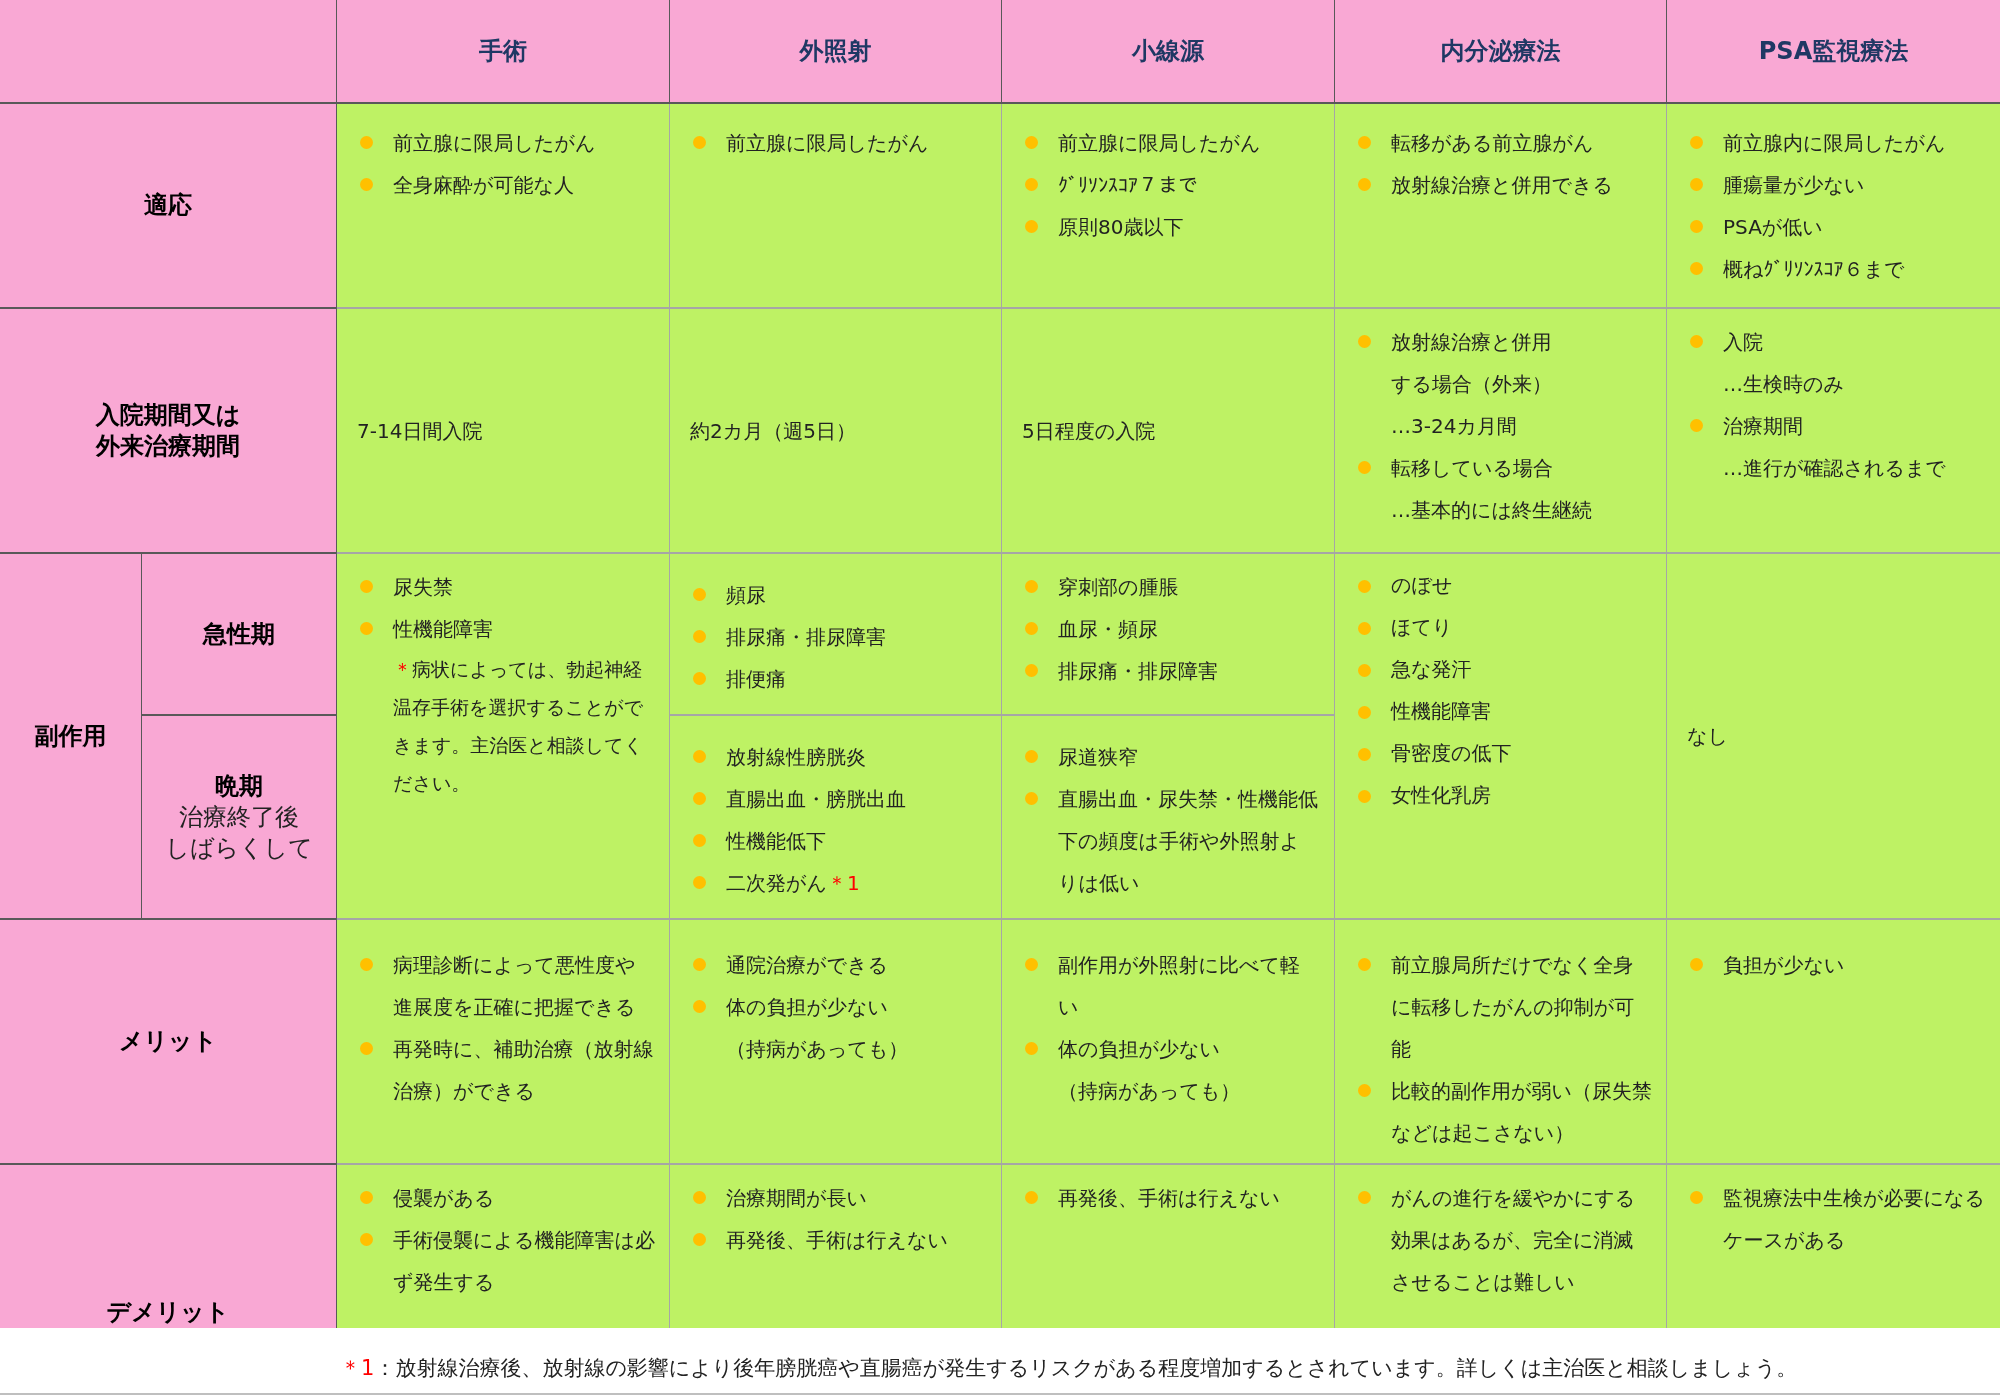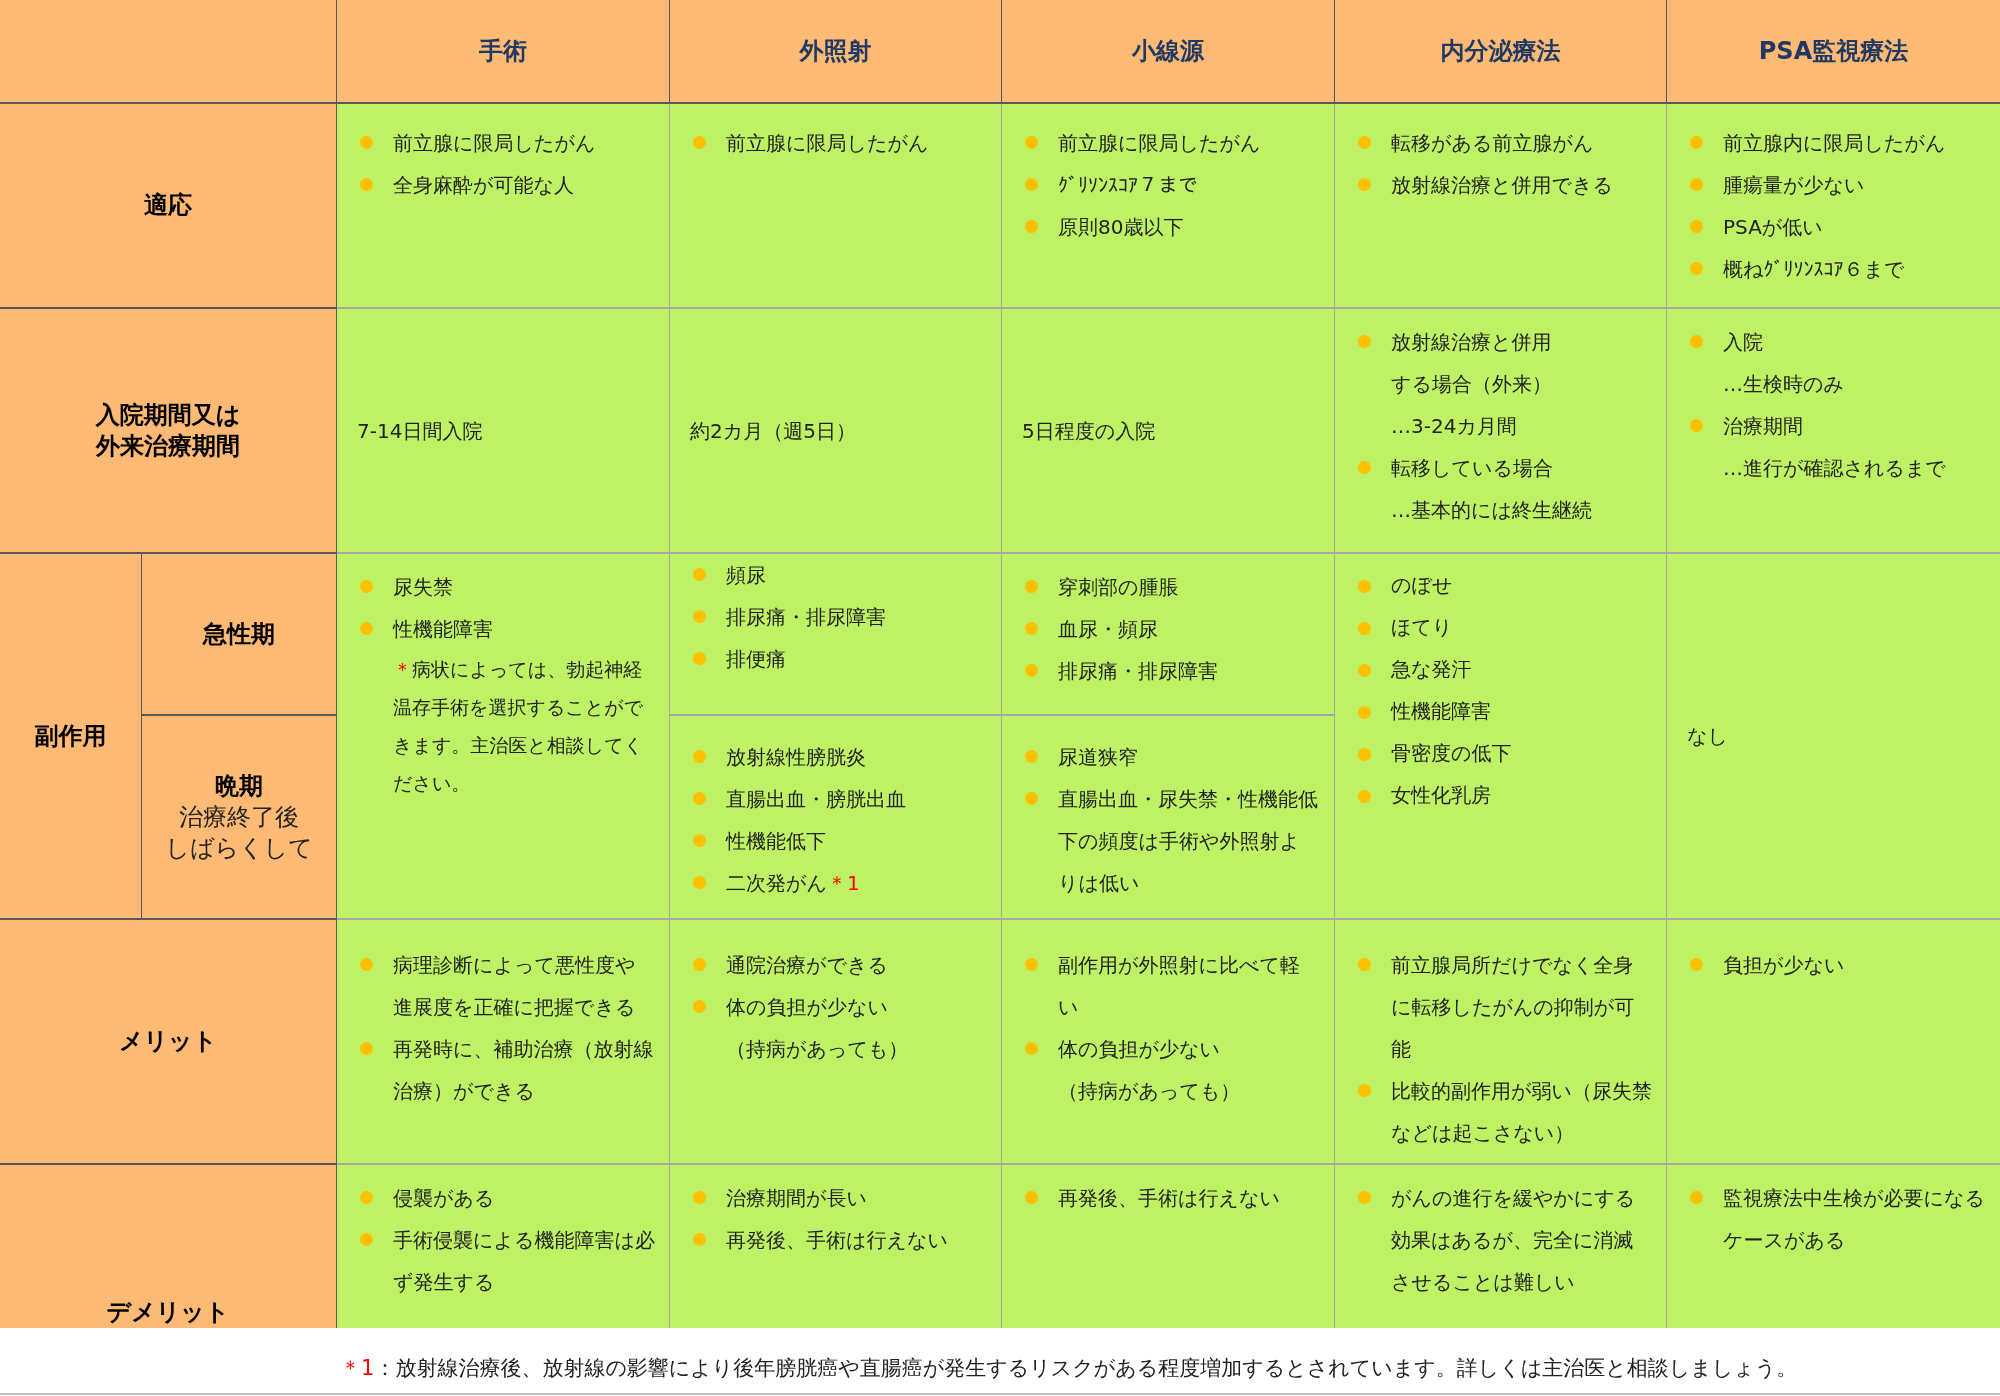--- a/index.html
+++ b/index.html
@@ -4,21 +4,21 @@
 <style>
   html, body { margin:0; padding:0; background:#ffffff; }
   body { width:2000px; height:1396px; position:relative; overflow:hidden;
          font-family:"DejaVu Sans","Liberation Sans",sans-serif; color:#222; }
   .grid { position:absolute; left:0; top:0; width:2000px; height:1328px;
           display:grid;
           grid-template-columns:142px 195px 333px 332px 333px 332px 333px;
           grid-template-rows:104px 205px 245px 162px 204px 245px 163px; }
   .cell { box-sizing:border-box; position:relative; background:#bef264;
           border-right:1.5px solid #a6a6a6; border-bottom:2px solid #a6a6a6; }
-  .hd { background:#fdba74; border-color:#595959; }
+  .hd { background:#f9a8d4; border-color:#595959; }
   .hd.col { display:flex; align-items:center; justify-content:center;
             color:#1f3864; font-weight:bold; font-size:24px; }
   .lbl { display:flex; flex-direction:column; align-items:center; justify-content:center;
          text-align:center; font-weight:bold; font-size:24px; color:#000; line-height:31px; }
   .lbl .sub { font-weight:normal; font-size:24px; color:#222; line-height:31px; }
   .body { padding:18px 14px 0 20px; font-size:20px; line-height:42px; }
   .body.center { display:flex; align-items:center; padding-top:0; }
   ul.bl { list-style:none; margin:0; padding:0; }
   ul.bl li { position:relative; padding-left:36px; }
   ul.bl li::before { content:""; position:absolute; left:3px; top:14px;
@@ -125,21 +125,21 @@
   </div>
 
   <div class="cell body" style="grid-column:3;grid-row:4/6;padding-top:12px;">
     <ul class="bl">
       <li>尿失禁</li>
       <li>性機能障害</li>
     </ul>
     <div class="note"><span class="red">＊</span><span>病状によっては、勃起神経温存手術を選択することができます。主治医と相談してください。</span></div>
   </div>
 
-  <div class="cell body" style="grid-column:4;grid-row:4;padding-top:0;">
+  <div class="cell body" style="grid-column:4;grid-row:4;padding-top:20px;">
     <ul class="bl">
       <li>頻尿</li>
       <li>排尿痛・排尿障害</li>
       <li>排便痛</li>
     </ul>
   </div>
   <div class="cell body" style="grid-column:5;grid-row:4;padding-top:12px;">
     <ul class="bl">
       <li>穿刺部の腫脹</li>
       <li>血尿・頻尿</li>

